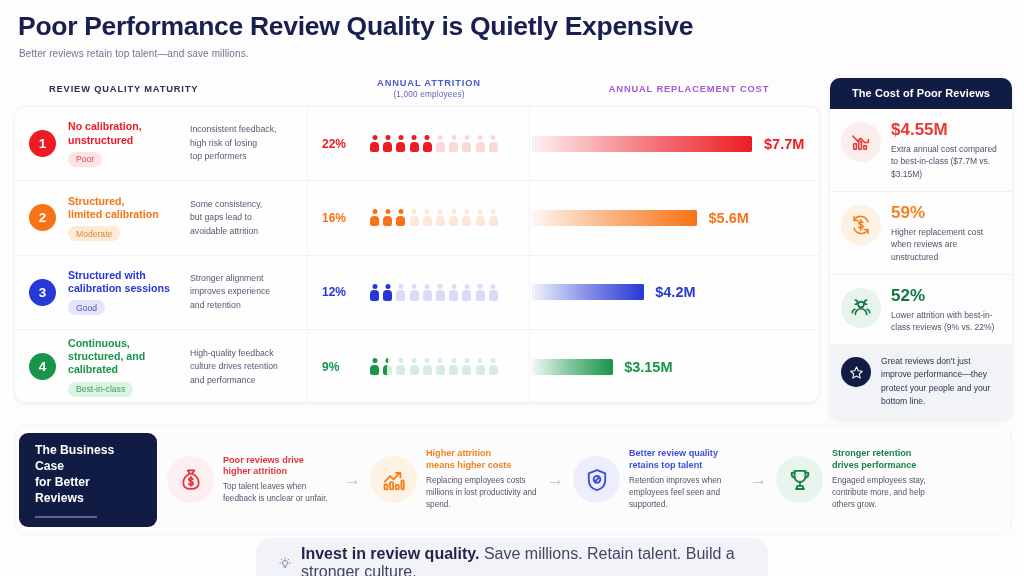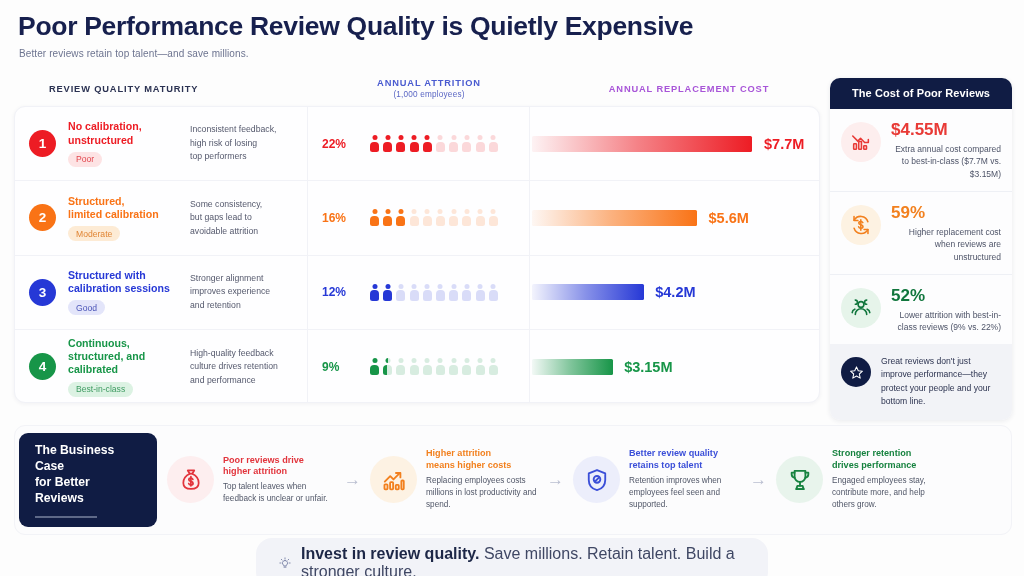--- a/index.html
+++ b/index.html
@@ -101,21 +101,21 @@
     letter-spacing: 0.1px;
   }
   .stat { display: flex; padding: 11px 11px 10px 11px; align-items: flex-start; }
   .stat + .stat { border-top: 1px solid #eef0f5; }
   .stat-icon {
     width: 40px; height: 40px; border-radius: 50%; flex: none; margin-right: 10px;
     display: flex; align-items: center; justify-content: center; margin-top: 2px;
   }
   .stat-body { flex: 1; padding-top: 1px; }
   .stat-num { font-size: 17px; font-weight: bold; line-height: 1.1; }
-  .stat-desc { font-size: 8.5px; color: #4e5468; line-height: 1.5; margin-top: 3px; text-align: right; }
+  .stat-desc { font-size: 8.5px; color: #4e5468; line-height: 1.5; margin-top: 3px; }
 
   .quote {
     background: #f2f3f7; display: flex; align-items: flex-start;
     padding: 11px 11px 12px 11px;
   }
   .quote-icon {
     width: 30px; height: 30px; border-radius: 50%; background: #101c44;
     flex: none; margin-right: 10px; display: flex;
     align-items: center; justify-content: center; margin-top: 2px;
   }

